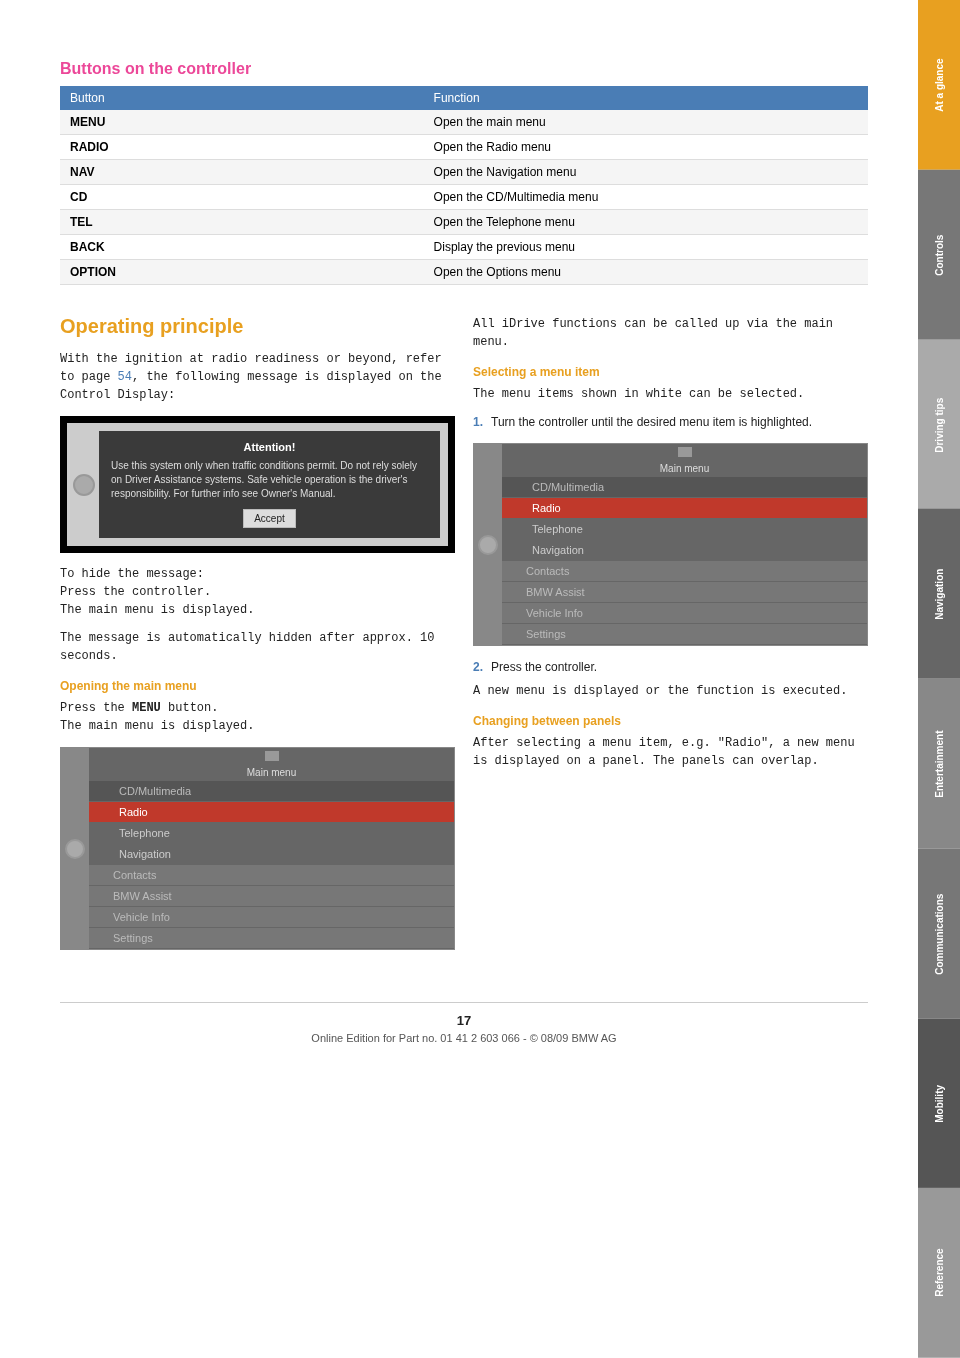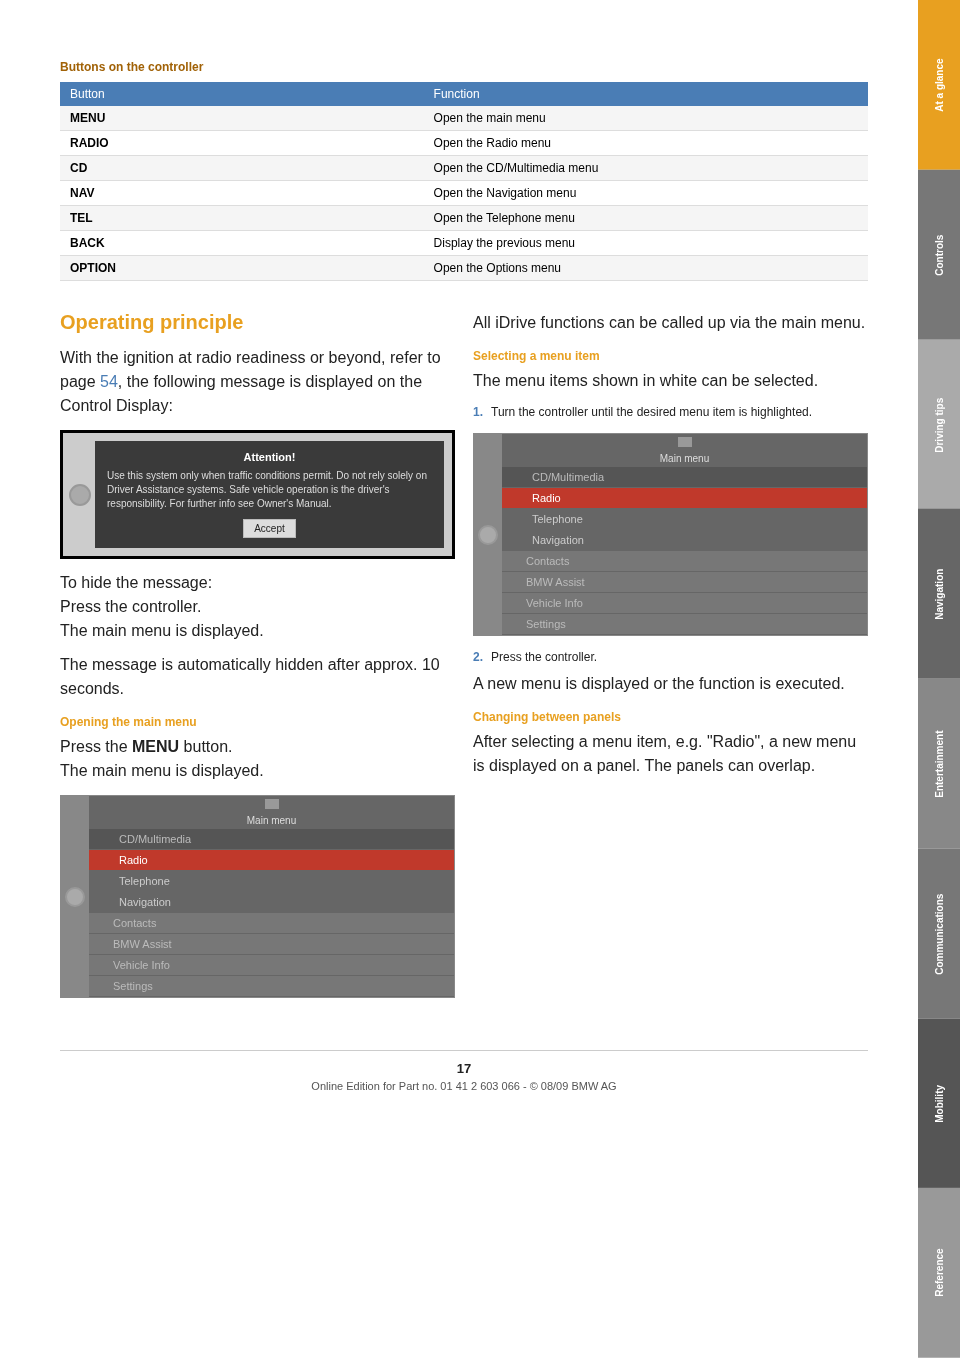--- a/index.html
+++ b/index.html
@@ -56,23 +56,23 @@
 
     
     .main-content {
       flex: 1;
       padding: 60px 50px 60px 60px;
       margin-right: 42px;
     }
 
     
     .section-title-small {
-      font-size: 12px;
-      font-weight: bold;
-      color: #a16207;
+      font-size: 16px;
+      font-weight: bold;
+      color: #ec4899;
       margin-bottom: 8px;
     }
 
     
     .buttons-table {
       width: 100%;
       border-collapse: collapse;
       margin-bottom: 30px;
       font-size: 12px;
     }
@@ -124,34 +124,35 @@
 
     
     .section-title-large {
       font-size: 20px;
       font-weight: bold;
       color: #e8a020;
       margin-bottom: 12px;
     }
 
     .body-text {
-      font-size: 16px;
+      font-size: 12px;
       line-height: 1.5;
       color: #222;
       margin-bottom: 10px;
+      font-family: Liberation Mono, monospace;
     }
 
     .body-text a, .link-text {
       color: #4a7db5;
       text-decoration: none;
     }
 
     
     .screen-box {
-      border: 3px solid #000000;
+      border: 7px solid #000000;
       background: #d946ef;
       margin: 12px 0;
       padding: 0;
       position: relative;
       width: 100%;
     }
 
     .screen-inner {
       background: #3a3a3a;
       padding: 10px 12px;
@@ -332,26 +333,26 @@
         <tbody id="buttons-tbody">
         <tr>
               <td class="btn-col">MENU</td>
               <td>Open the main menu</td>
             </tr>
             <tr>
               <td class="btn-col">RADIO</td>
               <td>Open the Radio menu</td>
             </tr>
             <tr>
+              <td class="btn-col">NAV</td>
+              <td>Open the Navigation menu</td>
+            </tr>
+            <tr>
               <td class="btn-col">CD</td>
               <td>Open the CD/Multimedia menu</td>
-            </tr>
-            <tr>
-              <td class="btn-col">NAV</td>
-              <td>Open the Navigation menu</td>
             </tr>
             <tr>
               <td class="btn-col">TEL</td>
               <td>Open the Telephone menu</td>
             </tr>
             <tr>
               <td class="btn-col">BACK</td>
               <td>Display the previous menu</td>
             </tr>
             <tr>

